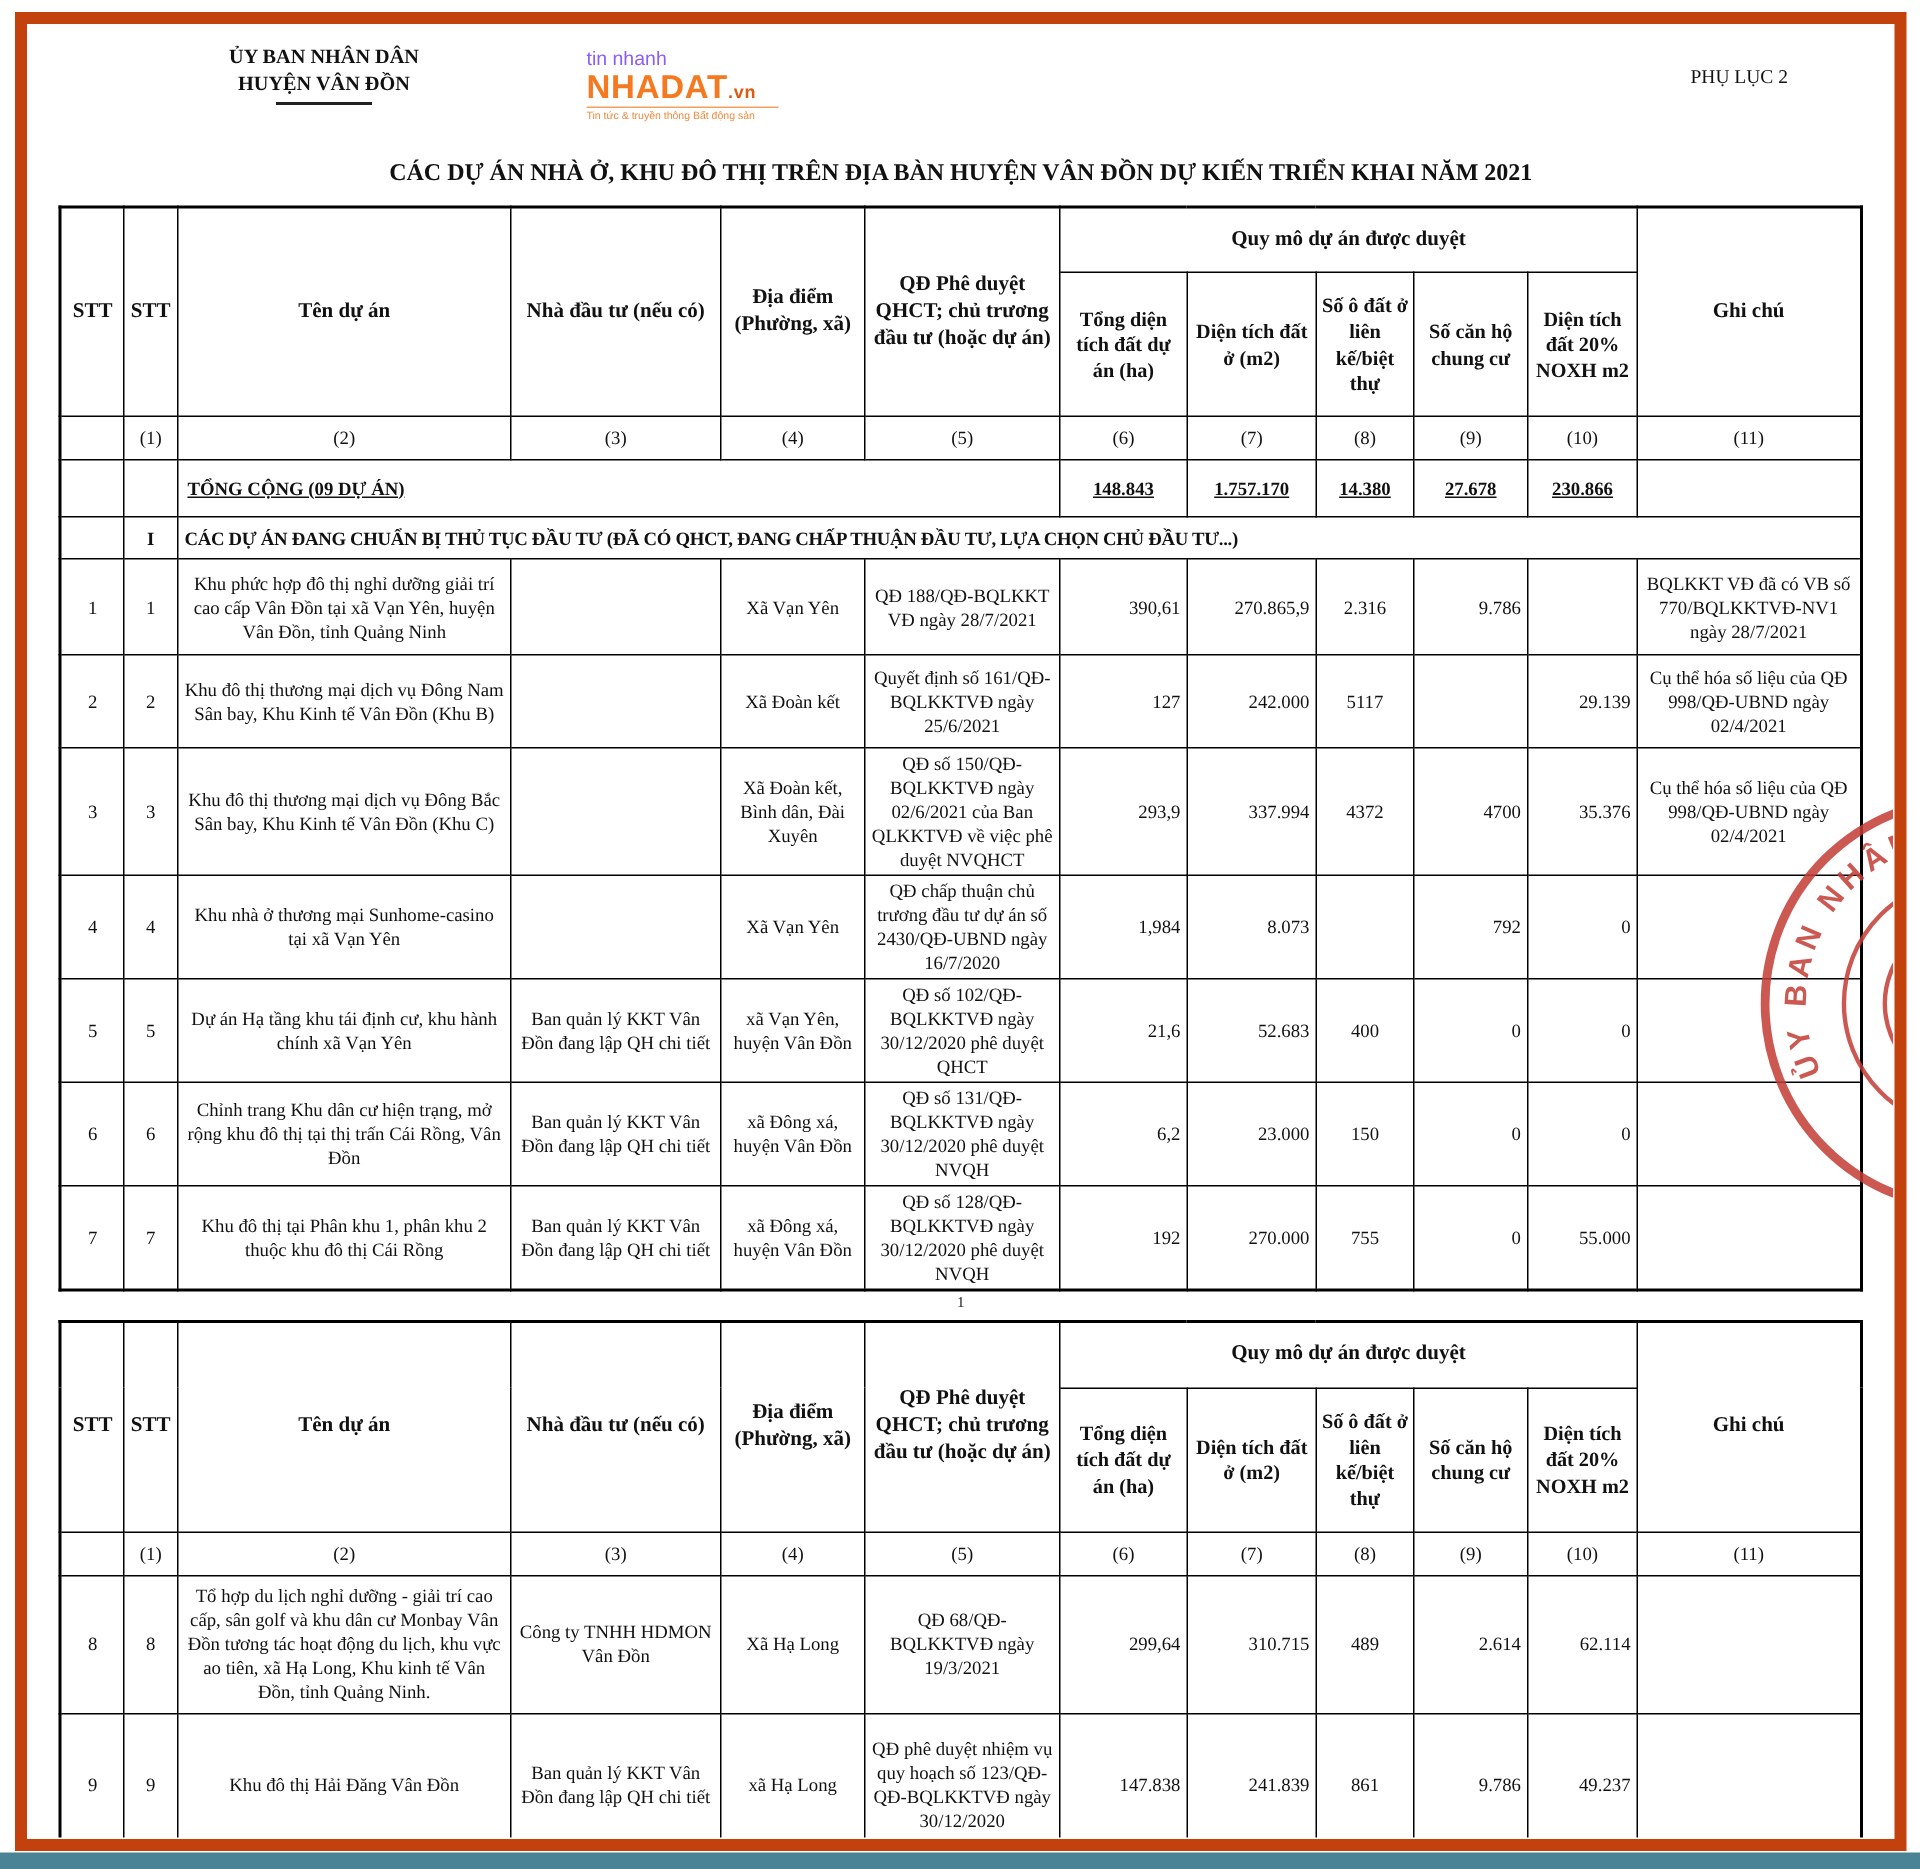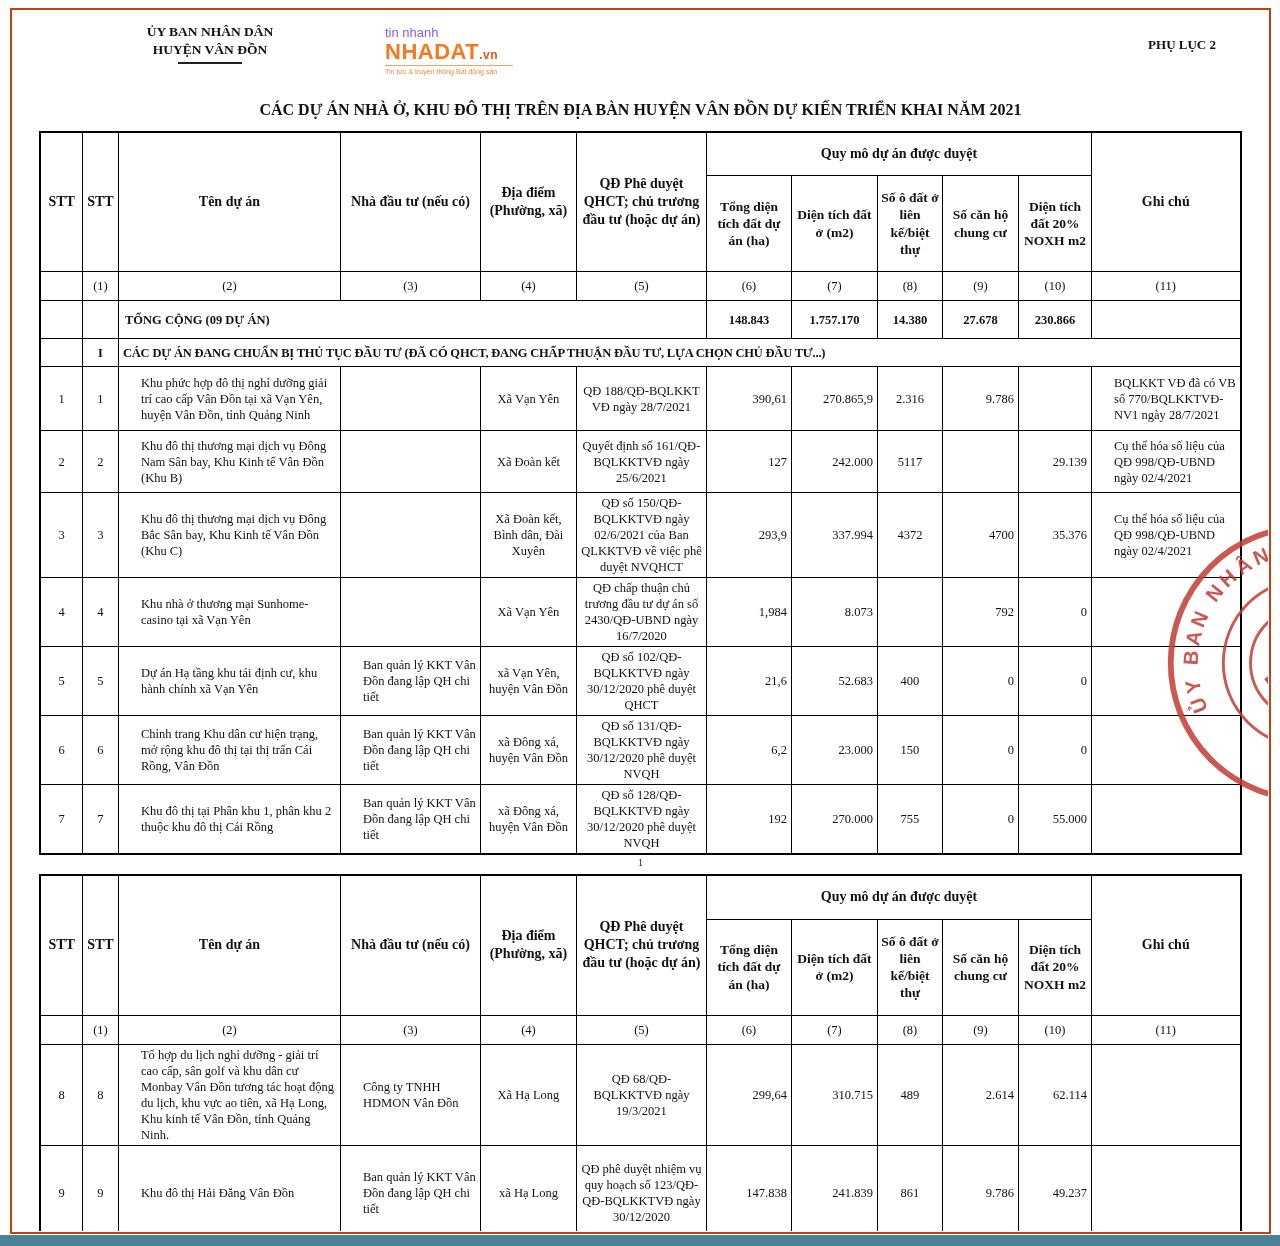--- a/index.html
+++ b/index.html
@@ -1,53 +1,53 @@
 <!DOCTYPE html>
 <html><head>
 <meta charset="utf-8">
 <style>
   html,body{margin:0;padding:0;background:#fff;}
   .page{position:relative;width:1280px;height:1246px;background:#fff;overflow:hidden;
         font-family:"Liberation Serif","DejaVu Serif",serif;color:#111;}
   .frame{position:absolute;left:10px;top:8px;right:9px;bottom:12px;
-         border:2px solid #c2410c;background:#fff;}
+         border:8px solid #c2410c;background:#fff;}
   .sheet{position:absolute;left:1px;top:1px;right:1px;bottom:1px;overflow:hidden;}
   .band{position:absolute;left:0;right:0;bottom:0;height:11px;background:#4a8296;}
 
   
   .hdr{position:relative;height:84px;}
   .org{position:absolute;left:112px;top:12px;width:170px;text-align:center;
        font-weight:bold;font-size:13.5px;line-height:1.35;}
   .org-rule{width:64px;height:2px;background:#222;margin:3px auto 0;}
   .logo{position:absolute;left:372px;top:14px;width:180px;font-family:"Liberation Sans","DejaVu Sans",sans-serif;}
   .logo-top{font-size:13px;color:#8b5cf6;}
   .logo-brand{font-size:22px;font-weight:bold;color:#f47920;letter-spacing:.5px;line-height:1.05;}
   .logo-suffix{font-size:12px;font-weight:bold;color:#e05a10;}
   .logo-rule{width:128px;height:1px;background:#f4a05e;margin:2px 0;}
   .logo-tag{font-size:7px;color:#f08a3c;}
-  .appendix{position:absolute;right:52px;top:26px;font-weight:bold;font-size:13px;}
+  .appendix{position:absolute;right:70px;top:26px;font-weight:normal;font-size:13px;}
 
   .title{ text-align:center;font-weight:bold;font-size:16px;line-height:1.35;margin:4px 0 10px;}
 
   
   table{border-collapse:collapse;table-layout:fixed;width:1200px;margin:0 auto;
         border:2px solid #000;}
   col.c1{width:42px}col.c2{width:36px}col.c3{width:222px}col.c4{width:140px}
   col.c5{width:96px}col.c6{width:130px}col.c7{width:85px}col.c8{width:86px}
   col.c9{width:65px}col.c10{width:76px}col.c11{width:73px}col.c12{width:149px}
   th,td{border:1px solid #000;vertical-align:middle;padding:2px 3px;
         font-size:12.5px;line-height:1.28;text-align:center;word-wrap:break-word;}
   th{font-weight:bold;font-size:14px;}
   th.sub{font-size:13.5px;}
   td.ord{height:24px;font-size:12.5px;}
-  td.l{text-align:left;padding-left:22px;}
+  td.l{text-align:center;padding-left:3px;}
   td.r{text-align:right;padding-right:4px;}
   td.total-label{text-align:left;font-weight:bold;font-size:12.5px;padding-left:6px;}
   td.total-val{font-weight:bold;}
-  tr.total{height:38px;}
+  tr.total{height:38px;text-decoration:underline;}
   td.section-idx{font-weight:bold;}
   td.section-txt{text-align:left;font-weight:bold;font-size:12.5px;letter-spacing:-0.2px;padding-left:4px;}
   tr.section{height:28px;}
 
   .pgnum{text-align:center;font-size:10px;margin:2px 0 6px;color:#222;}
 
   .stamp{position:absolute;left:1148px;top:506px;width:292px;height:292px;opacity:.85;}
 </style>
 </head>
 <body>

